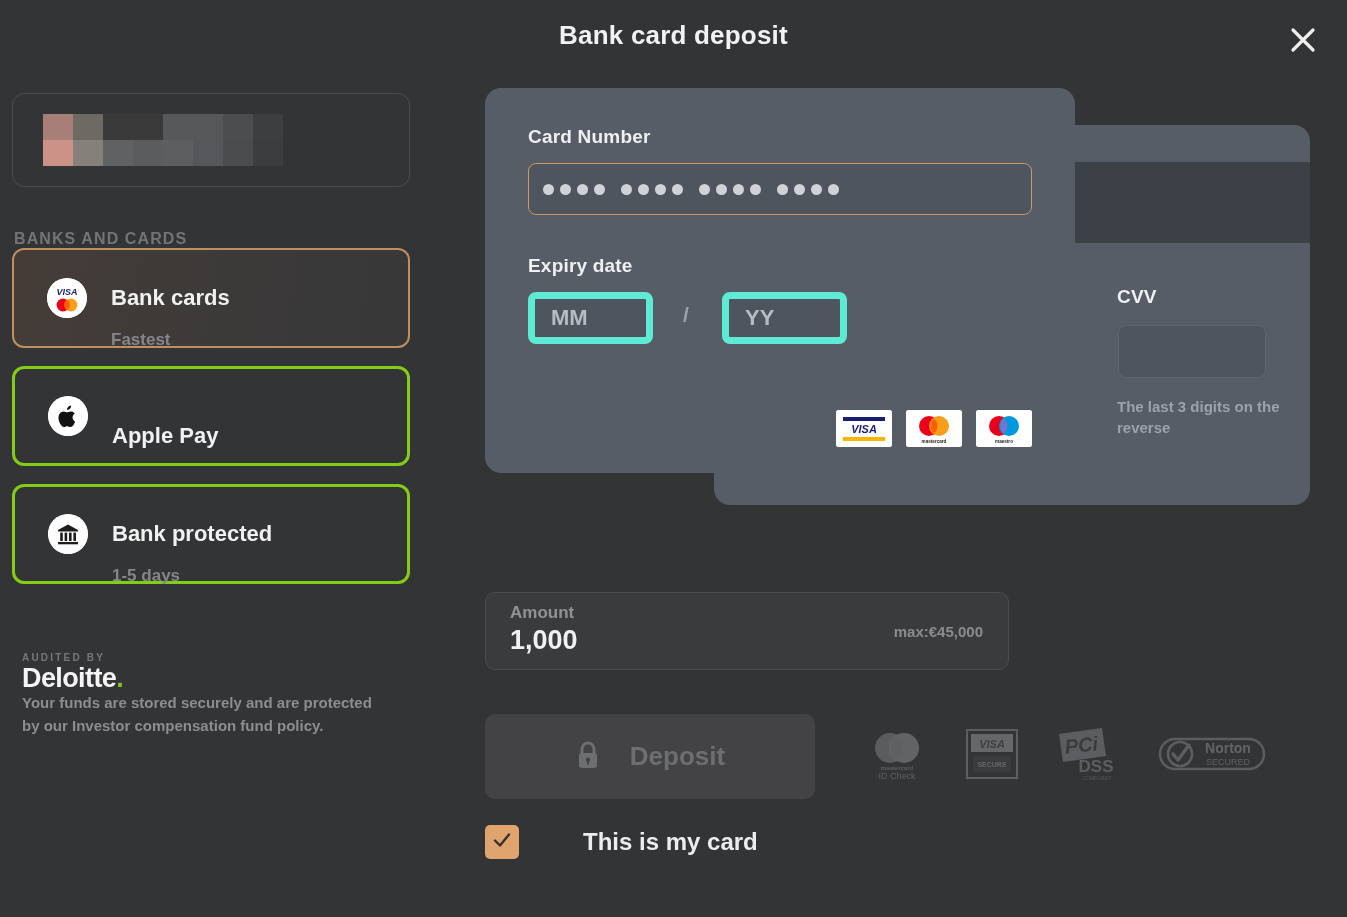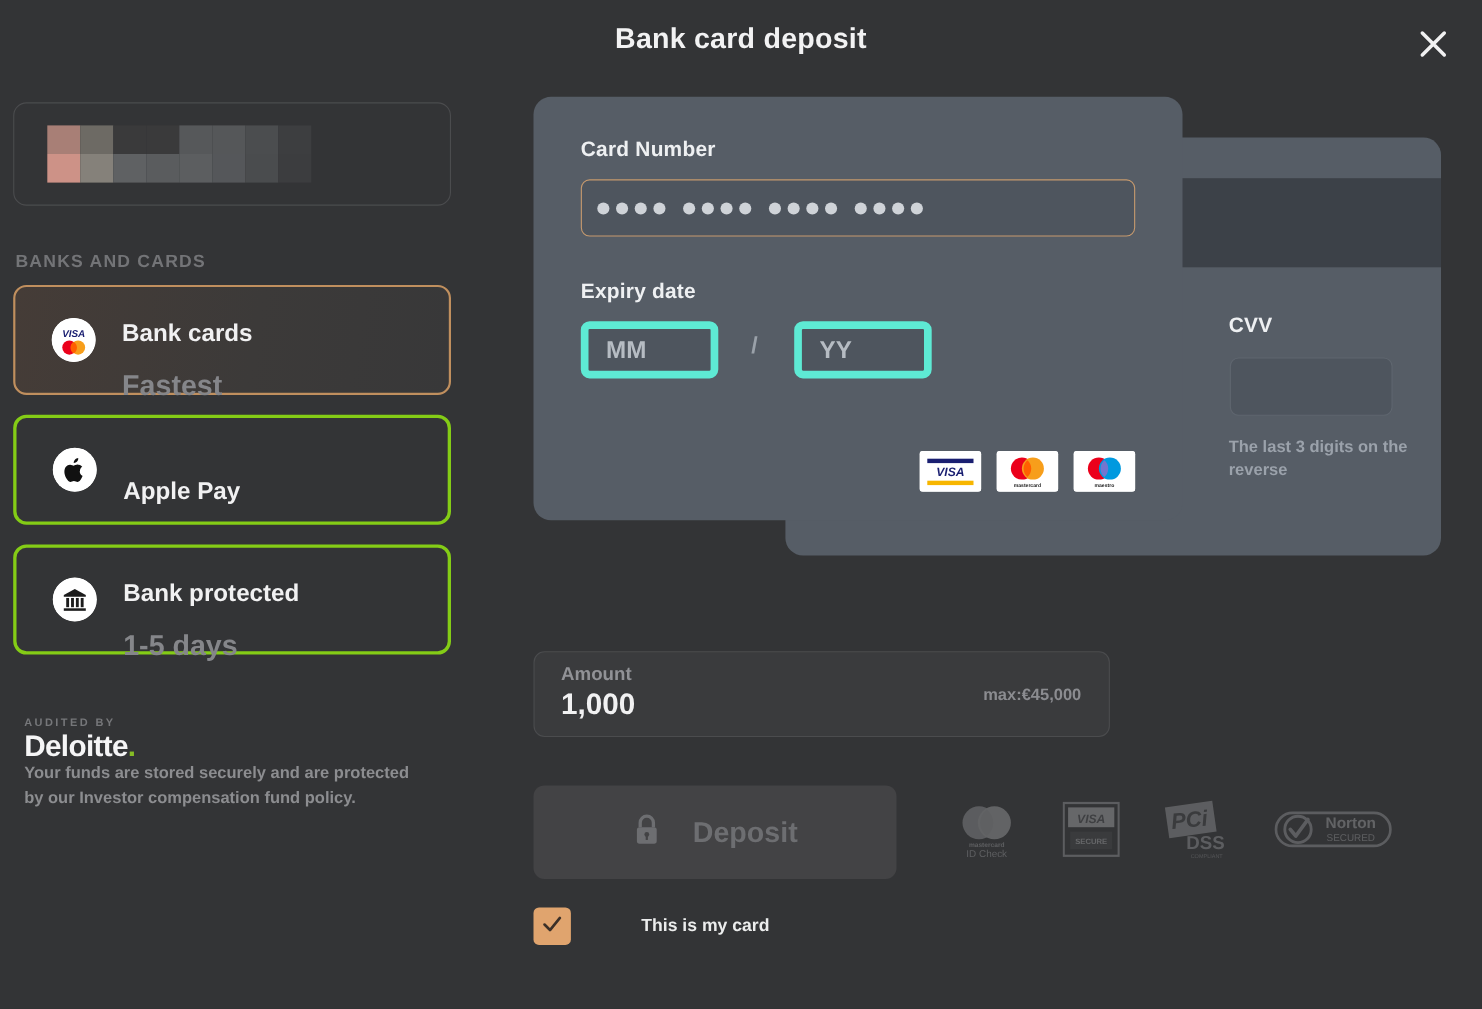--- a/index.html
+++ b/index.html
@@ -32,21 +32,21 @@
 
   .balance-card {
     height: 94px; border: 1px solid #4b4c4e; border-radius: 12px;
     background: #333436; position: relative; overflow: hidden;
   }
   .mosaic { position: absolute; left: 30px; top: 20px; display: flex; flex-direction: column; }
   .mosaic-row { display: flex; }
   .mosaic-cell { width: 30px; height: 26px; }
 
   .section-label {
-    margin-top: 43px; margin-bottom: 11px; padding-left: 2px;
+    margin-top: 43px; padding-left: 2px;
     font-size: 16px; font-weight: bold; letter-spacing: 1.1px;
     color: #737477;
   }
 
   .method {
     position: relative; height: 100px; border-radius: 12px;
     border: 3px solid #84cc16; background: #333436;
     display: flex; align-items: center; padding-left: 33px;
     margin-bottom: 18px; cursor: pointer;
   }
@@ -55,21 +55,21 @@
     background: linear-gradient(100deg, #453c37 0%, #3c3a39 55%, #383839 100%);
   }
   .method-icon {
     width: 40px; height: 40px; border-radius: 50%;
     background: #ffffff; flex: 0 0 40px;
     display: flex; align-items: center; justify-content: center;
     overflow: hidden; position: relative;
   }
   .method-text { margin-left: 24px; display: flex; flex-direction: column; justify-content: center; }
   .method-title { font-size: 22px; font-weight: bold; color: #f1f1f2; line-height: 1.25; margin-top: 39px; }
-  .method-sub { font-size: 26px; font-weight: bold; color: #85868a; line-height: 1.3; margin-top: 17px; }
+  .method-sub { font-size: 17px; font-weight: bold; color: #85868a; line-height: 1.3; margin-top: 17px; }
   .method.no-sub .method-title { line-height: 1; }
 
   
   .audit { position: absolute; left: 22px; top: 652px; width: 370px; }
   .audit-kicker {
     font-size: 10px; font-weight: bold; letter-spacing: 2.2px;
     color: #76777a; margin-bottom: 1px;
   }
   .audit-logo {
     font-size: 27px; font-weight: bold; color: #f5f5f6;
@@ -178,21 +178,21 @@
   
   .checkbox-row {
     position: absolute; left: 485px; top: 825px;
     display: flex; align-items: center; cursor: pointer;
   }
   .checkbox {
     width: 34px; height: 34px; border-radius: 5px; background: #e0a46e;
     display: flex; align-items: center; justify-content: center;
   }
   .checkbox-label {
-    margin-left: 64px; font-size: 16px; font-weight: bold; color: #eceded;
+    margin-left: 64px; font-size: 24px; font-weight: bold; color: #eceded;
   }
 </style>
 </head>
 <body>
 
 <div class="screen">
 
   <div class="modal-title">Bank card deposit</div>
   <div class="close-btn">
     <span>

